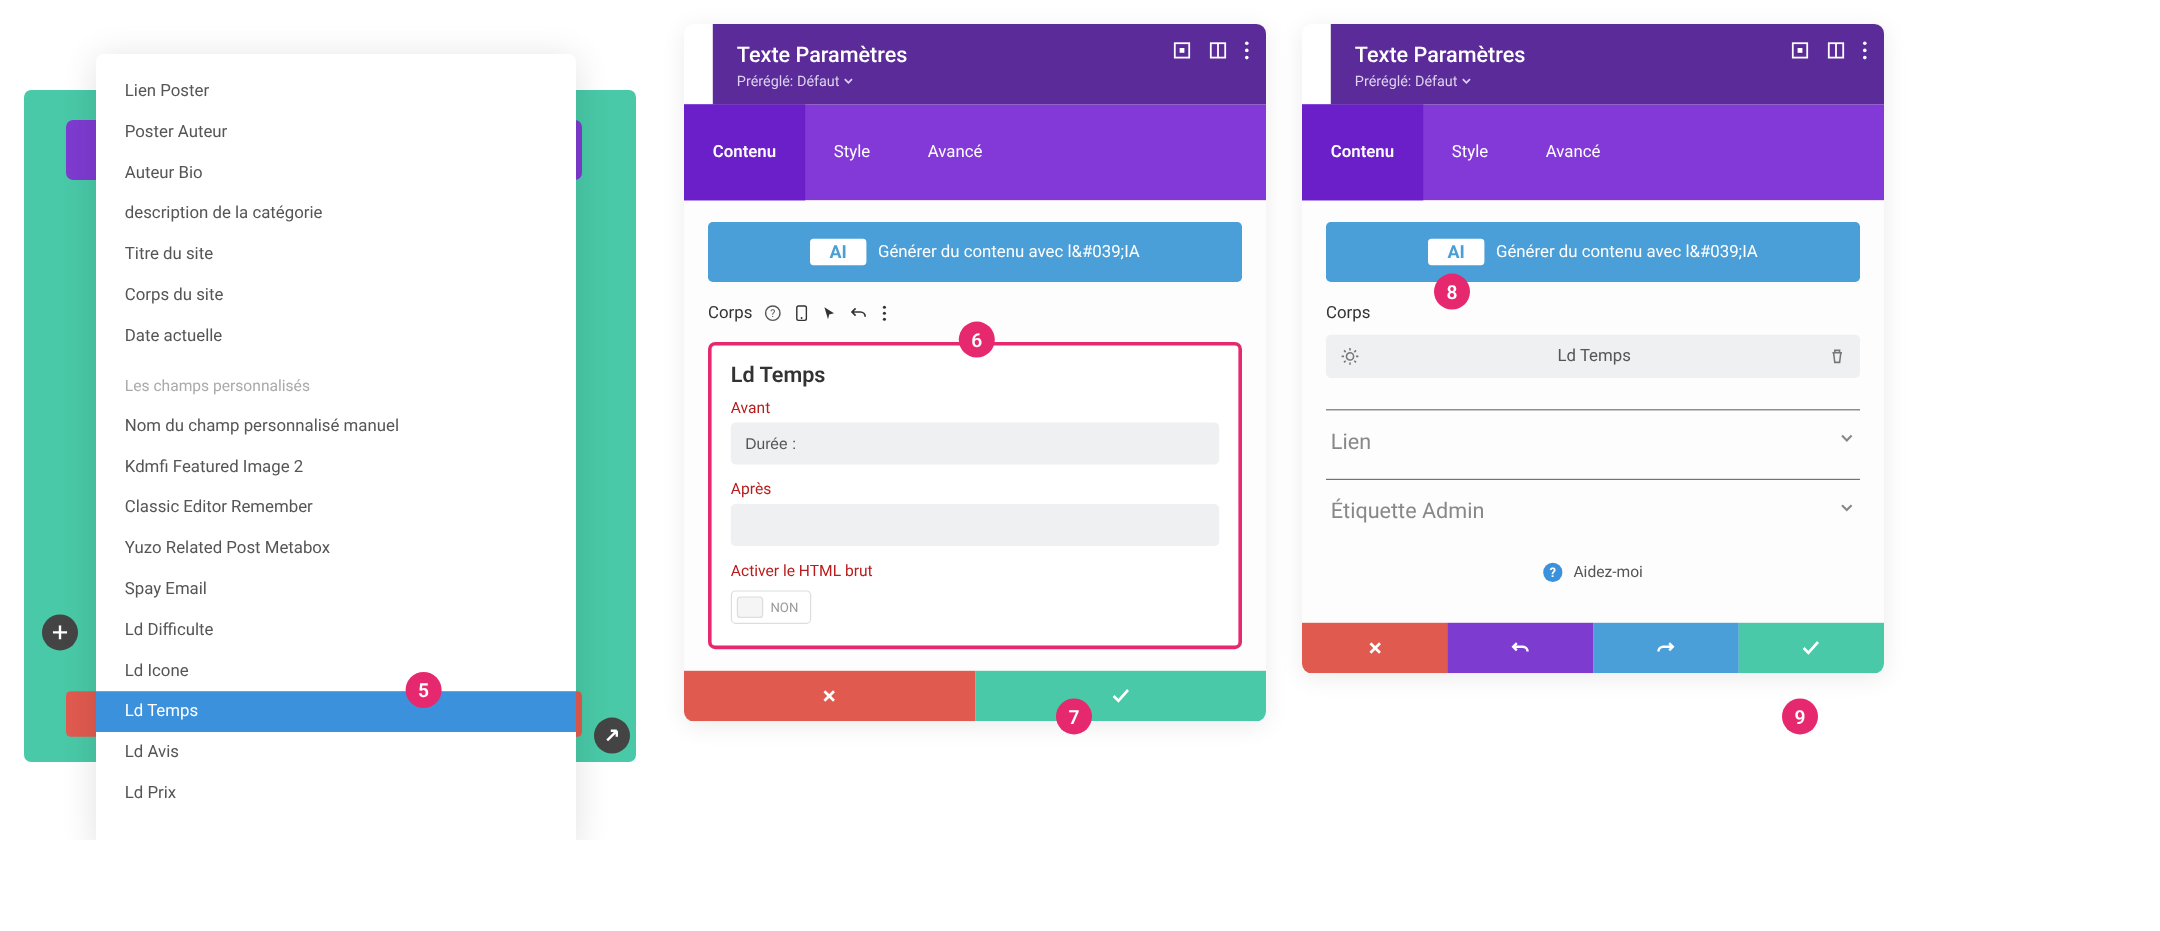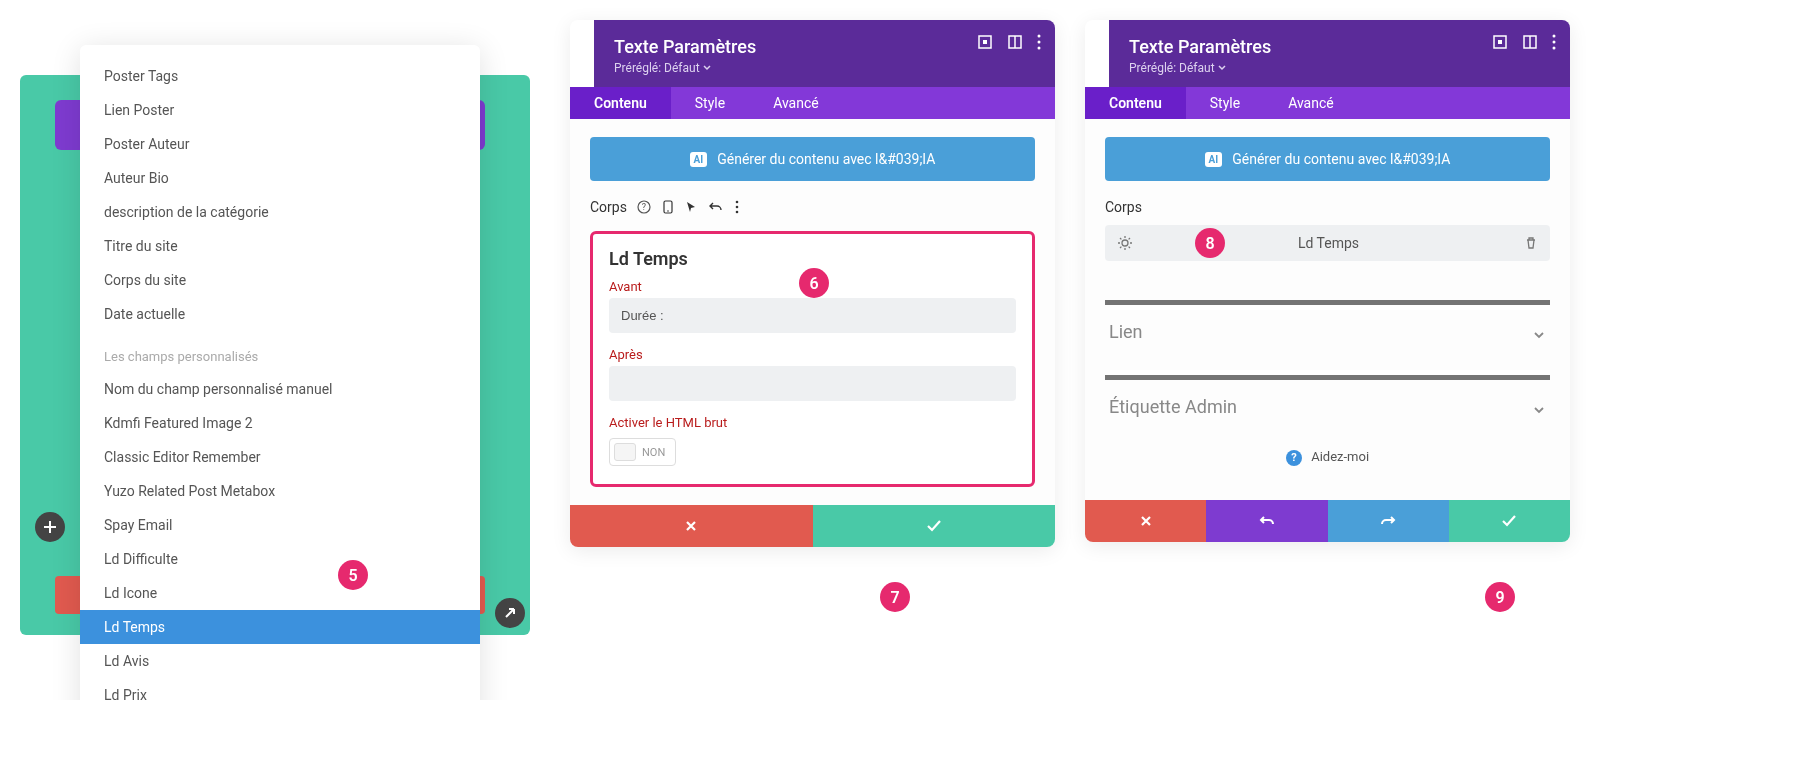--- a/index.html
+++ b/index.html
@@ -123,21 +123,21 @@
     display: flex;
     gap: 14px;
   }
   .ic { display:inline-flex; align-items:center; justify-content:center; }
   .tabs {
     display: flex;
     background: #8338d8;
     color: #fff;
   }
   .tab {
-    padding: 8px 24px;
+    padding: 32px 24px;
     font-size: 14px;
     cursor: pointer;
   }
   .tab.active {
     background: #6a1fc9;
     font-weight: 600;
   }
   .body {
     padding: 18px 20px;
     background: #fdfdfd;
@@ -150,23 +150,23 @@
     background: #4a9fd8;
     color: #fff;
     padding: 14px;
     border-radius: 4px;
     font-size: 14px;
     cursor: pointer;
   }
   .gen-btn .ai-badge {
     background: #fff;
     color: #4a9fd8;
-    font-size: 10px;
+    font-size: 15px;
     font-weight: 700;
-    padding: 2px 4px;
+    padding: 2px 16px;
     border-radius: 3px;
   }
   .section-title {
     font-size: 14px;
     color: #333;
     margin: 18px 0 0 0;
     display: flex;
     align-items: center;
     gap: 10px;
   }
@@ -255,26 +255,26 @@
     margin-top: 10px;
     display: flex;
     align-items: center;
     justify-content: space-between;
     font-size: 14px;
     color: #555;
   }
   .acc-item {
     display: flex;
     justify-content: space-between;
-    align-items: flex-end;
+    align-items: flex-start;
     padding: 16px 4px;
     font-size: 18px;
     color: #888;
-    border-top: 5px solid #737373;
-    margin-top: 17px;
+    border-top: 1px solid #737373;
+    margin-top: 4px;
     cursor: pointer;
   }
   .help {
     text-align: center;
     font-size: 13px;
     color: #555;
     padding: 16px 0;
   }
   .help .q {
     display:inline-flex;
@@ -298,21 +298,20 @@
       </svg>
   </div>
   <div class="decor-circle-dark" style="left:475px;top:578px">
     <svg width="12" height="12" viewBox="0 0 12 12">
         <path d="M2 10L10 2M10 2v5M10 2H5" stroke="#fff" stroke-width="2" fill="none"></path>
       </svg>
   </div>
 
   <div class="dropdown">
     <div id="dd-top">
-        <div class="item">Poster Tags</div>
         <div class="item">Lien Poster</div>
         <div class="item">Poster Auteur</div>
         <div class="item">Auteur Bio</div>
         <div class="item">description de la catégorie</div>
         <div class="item">Titre du site</div>
         <div class="item">Corps du site</div>
         <div class="item">Date actuelle</div>
       </div>
     <div class="section-label">Les champs personnalisés</div>
     <div id="dd-bot">

